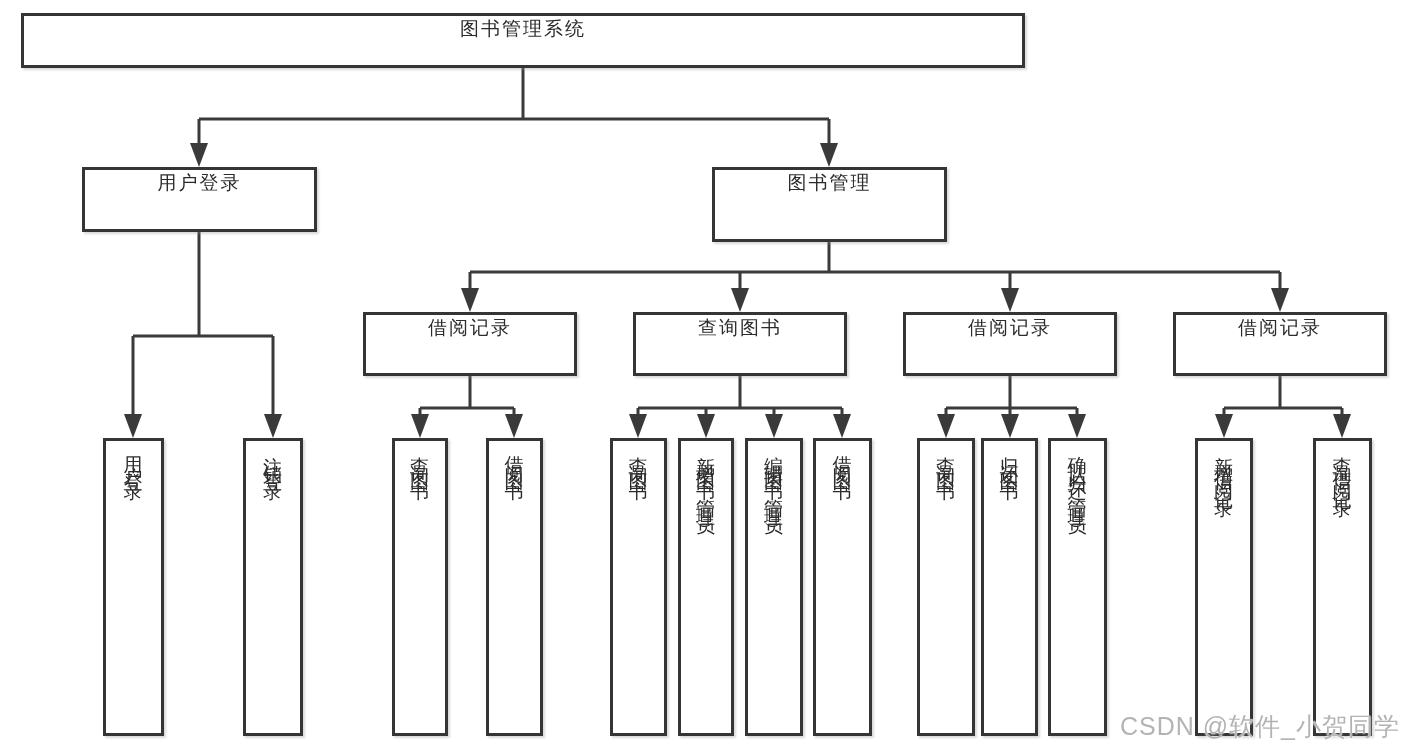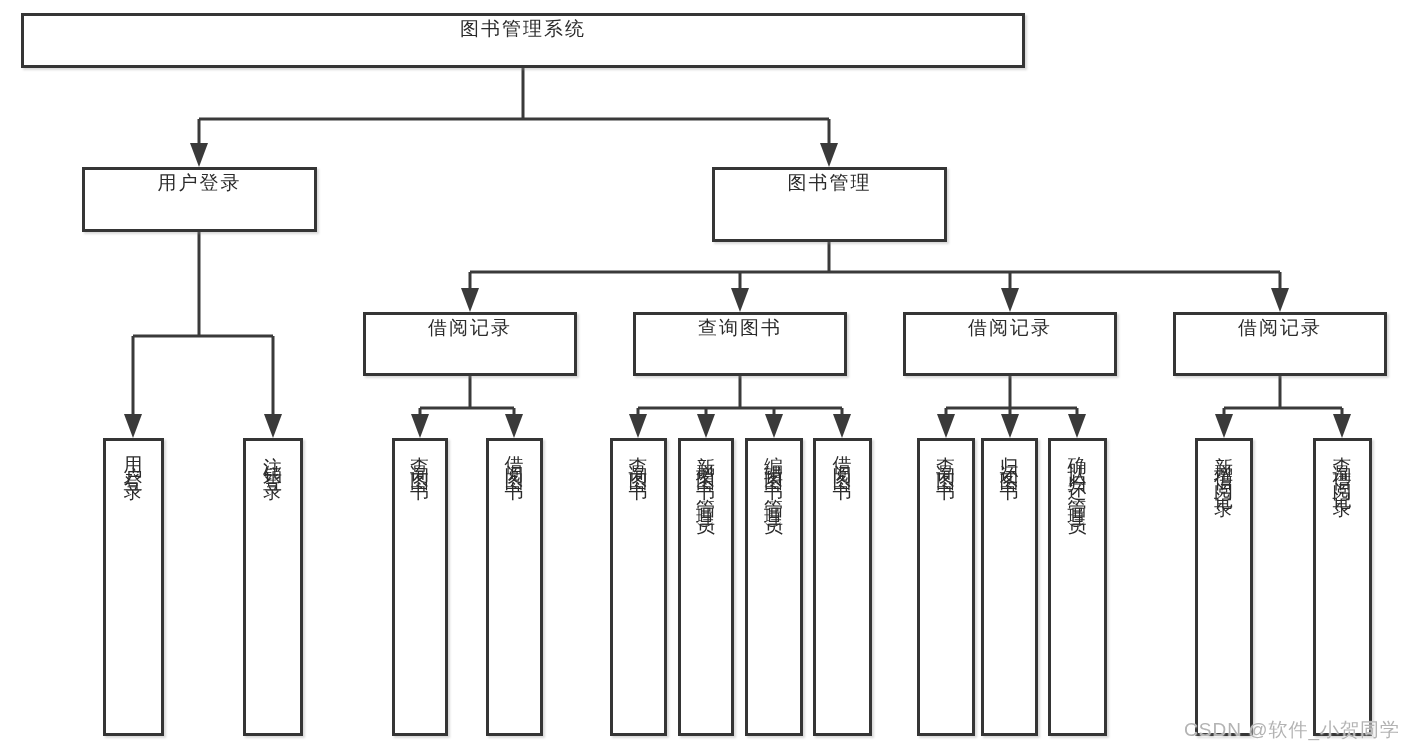--- a/index.html
+++ b/index.html
@@ -16,21 +16,21 @@
   .hlabel{
     font-size:19px;color:#2b2b2b;letter-spacing:2px;white-space:nowrap;
   }
   .leaf{top:438px;height:298px;}
   .vlabel{
     writing-mode:vertical-rl;font-size:19px;color:#2b2b2b;
     letter-spacing:.45em;line-height:1;white-space:nowrap;
   }
   .watermark{
     position:absolute;right:5px;bottom:4px;z-index:5;
-    font-size:19px;color:#b3b3b3;letter-spacing:1px;
+    font-size:25px;color:#b3b3b3;letter-spacing:1px;
     text-shadow:0 1px 2px rgba(255,255,255,.95), 0 0 1px rgba(255,255,255,.9);
   }
 </style>
 </head>
 <body>
 
 <div class="canvas">
 
   <svg class="connectors" width="1405" height="747" viewBox="0 0 1405 747">
     <g stroke="#3a3a3a" stroke-width="3" fill="none">

